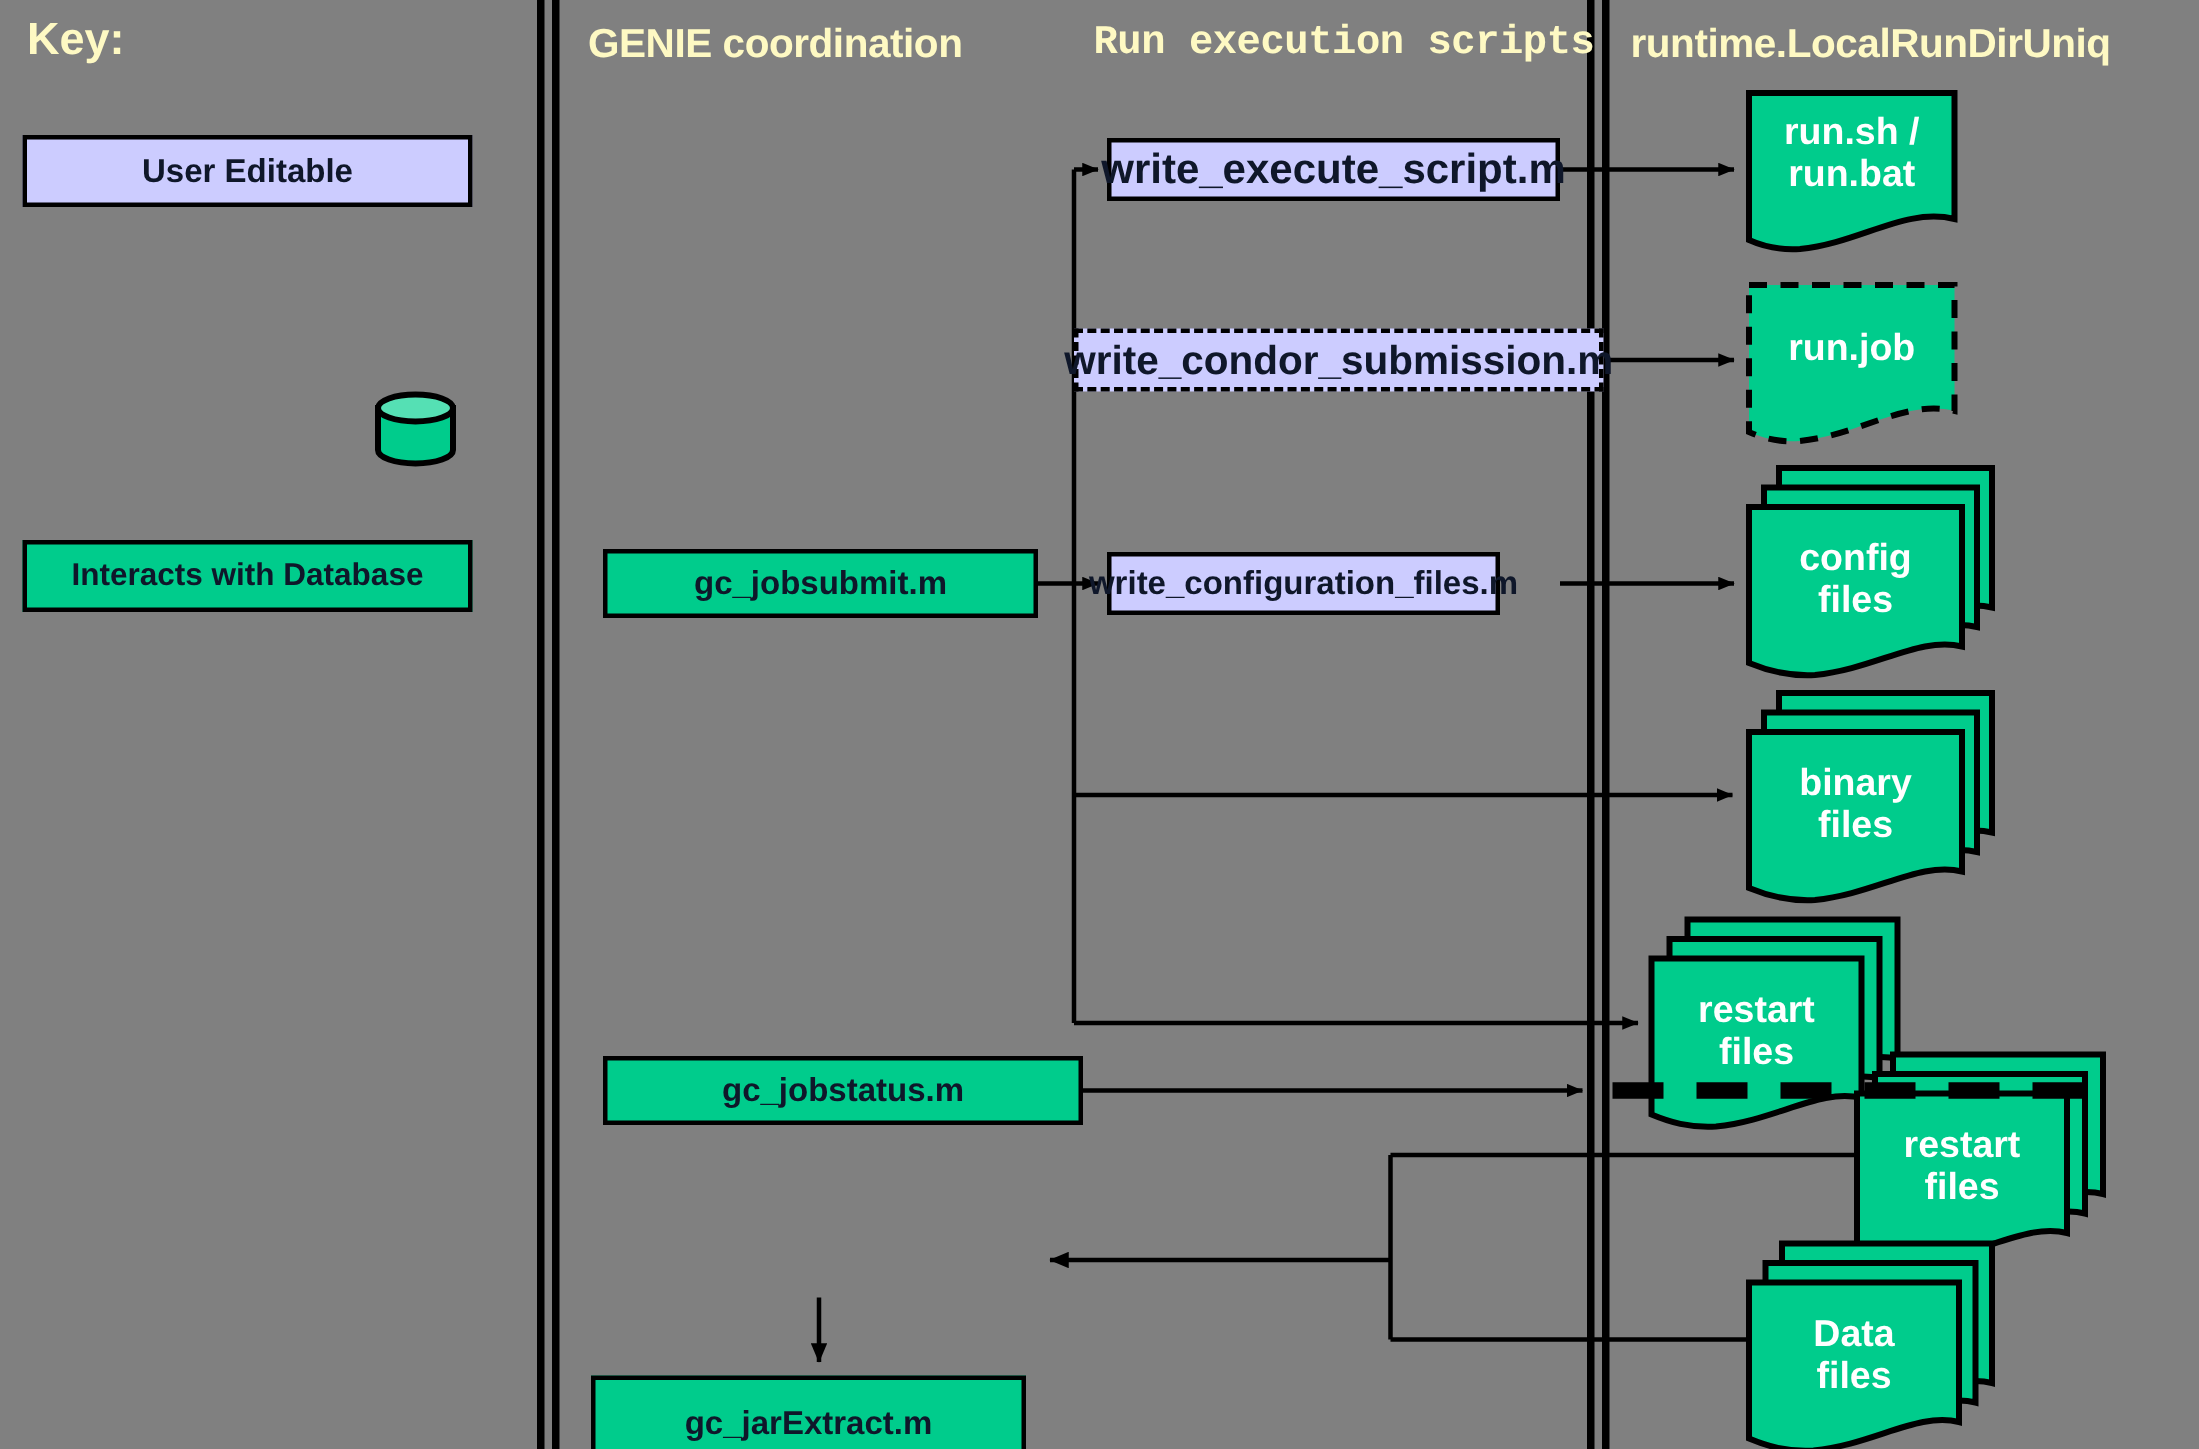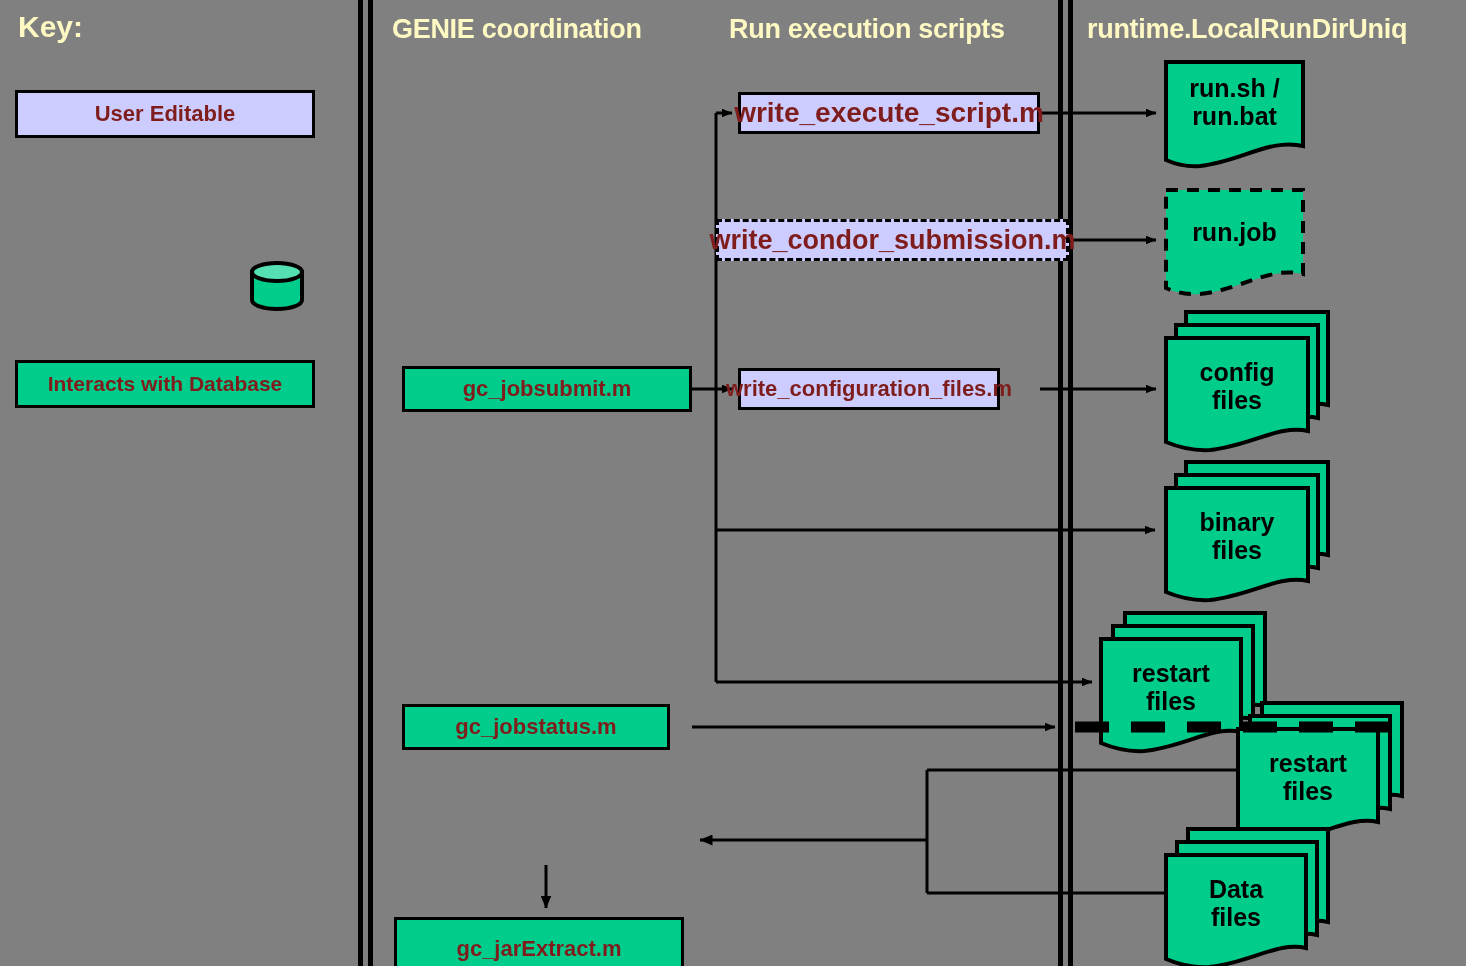--- a/index.html
+++ b/index.html
@@ -20,33 +20,33 @@
     white-space:nowrap;
     pointer-events:none;
   }
   .colhead{font-size:27px;letter-spacing:-0.3px;}
   .keyhead{font-size:30px;left:18px;top:10px;}
   .procbox{
     position:absolute;
     border:3px solid #000;
     box-sizing:border-box;
     display:flex;align-items:center;justify-content:center;
-    font-weight:bold;font-size:22px;color:#7f1d1d;
+    font-weight:bold;font-size:22px;color:#0f172a;
     text-align:center;
     overflow:visible;
     white-space:nowrap;
   }
   .green{background:#00CC8C;}
   .lav{background:#CCCCFF;}
   .dashbox{border:3px dashed #000;}
   .doclabel{
     position:absolute;
     text-align:center;
     font-weight:bold;font-size:25px;line-height:1.12;
-    color:#000000;pointer-events:none;
+    color:#ffffff;pointer-events:none;
     white-space:pre-line;
   }
 </style>
 </head>
 <body>
 
 <div id="stage">
 
   <svg id="canvas" viewBox="0 0 1466 966">
     <defs>
@@ -154,26 +154,26 @@
   </svg>
 
   <div class="lbl keyhead">Key:</div>
 
   <div class="procbox lav" style="left:15px;top:90px;width:300px;height:48px;">User Editable</div>
 
 
   <div class="procbox green" style="left:15px;top:316px;width:300px;height:48px;font-size:21px;margin-top:44px;">Interacts with Database</div>
 
   <div class="lbl colhead" style="left:392px;top:14px;text-align:right;">GENIE coordination</div>
-  <div class="lbl colhead" style="left:729px;top:14px;">Run execution scripts</div>
+  <div class="lbl colhead" style="left:729px;top:14px;font-family:Liberation Mono, monospace;">Run execution scripts</div>
   <div class="lbl colhead" style="left:1087px;top:14px;">runtime.LocalRunDirUniq</div>
 
   <div class="procbox green" style="left:402px;top:366px;width:290px;height:46px;">gc_jobsubmit.m</div>
 
-  <div class="procbox green" style="left:402px;top:704px;width:268px;height:46px;">gc_jobstatus.m</div>
+  <div class="procbox green" style="left:402px;top:704px;width:320px;height:46px;">gc_jobstatus.m</div>
 
 
   <div class="procbox green" style="left:394px;top:917px;width:290px;height:64px;">gc_jarExtract.m</div>
 
   <div class="procbox lav" style="left:738px;top:92px;width:302px;height:42px;font-size:28px;">write_execute_script.m</div>
 
   <div class="procbox lav dashbox" style="left:716px;top:219px;width:353px;height:42px;font-size:27px;">write_condor_submission.m</div>
 
   <div class="procbox lav" style="left:738px;top:368px;width:262px;height:42px;font-size:22px;text-align:center;">write_configuration_files.m</div>
 

